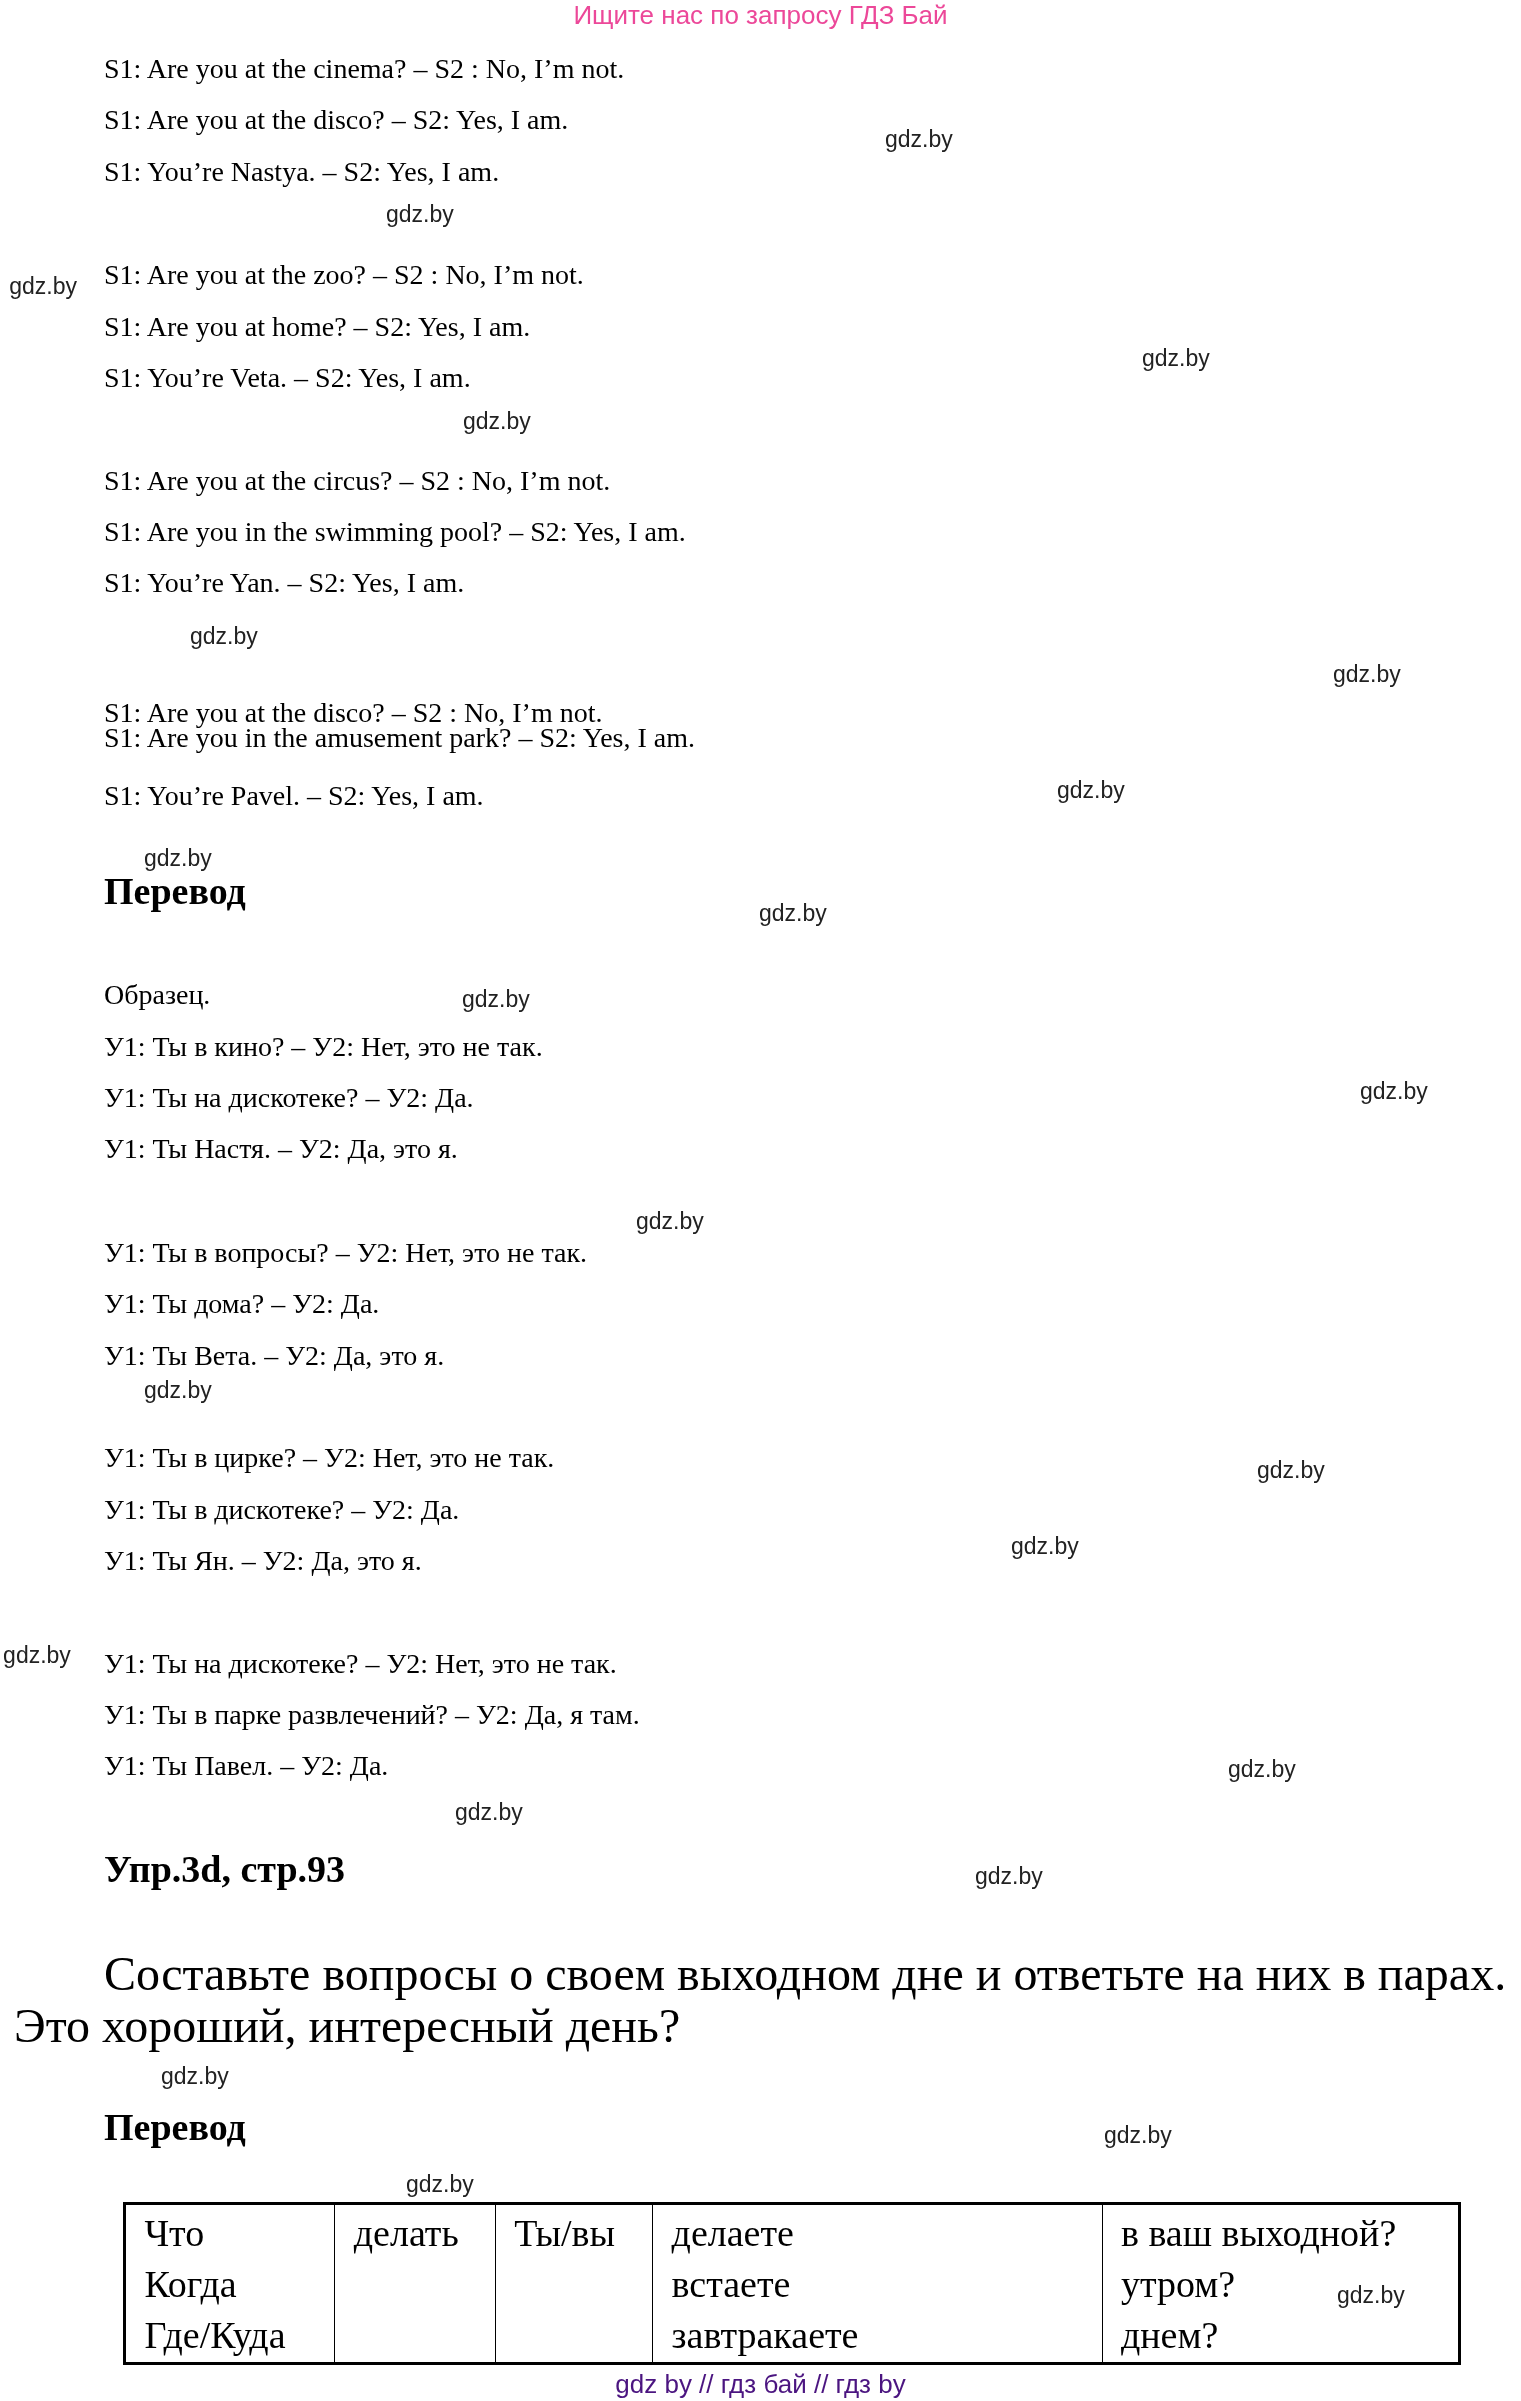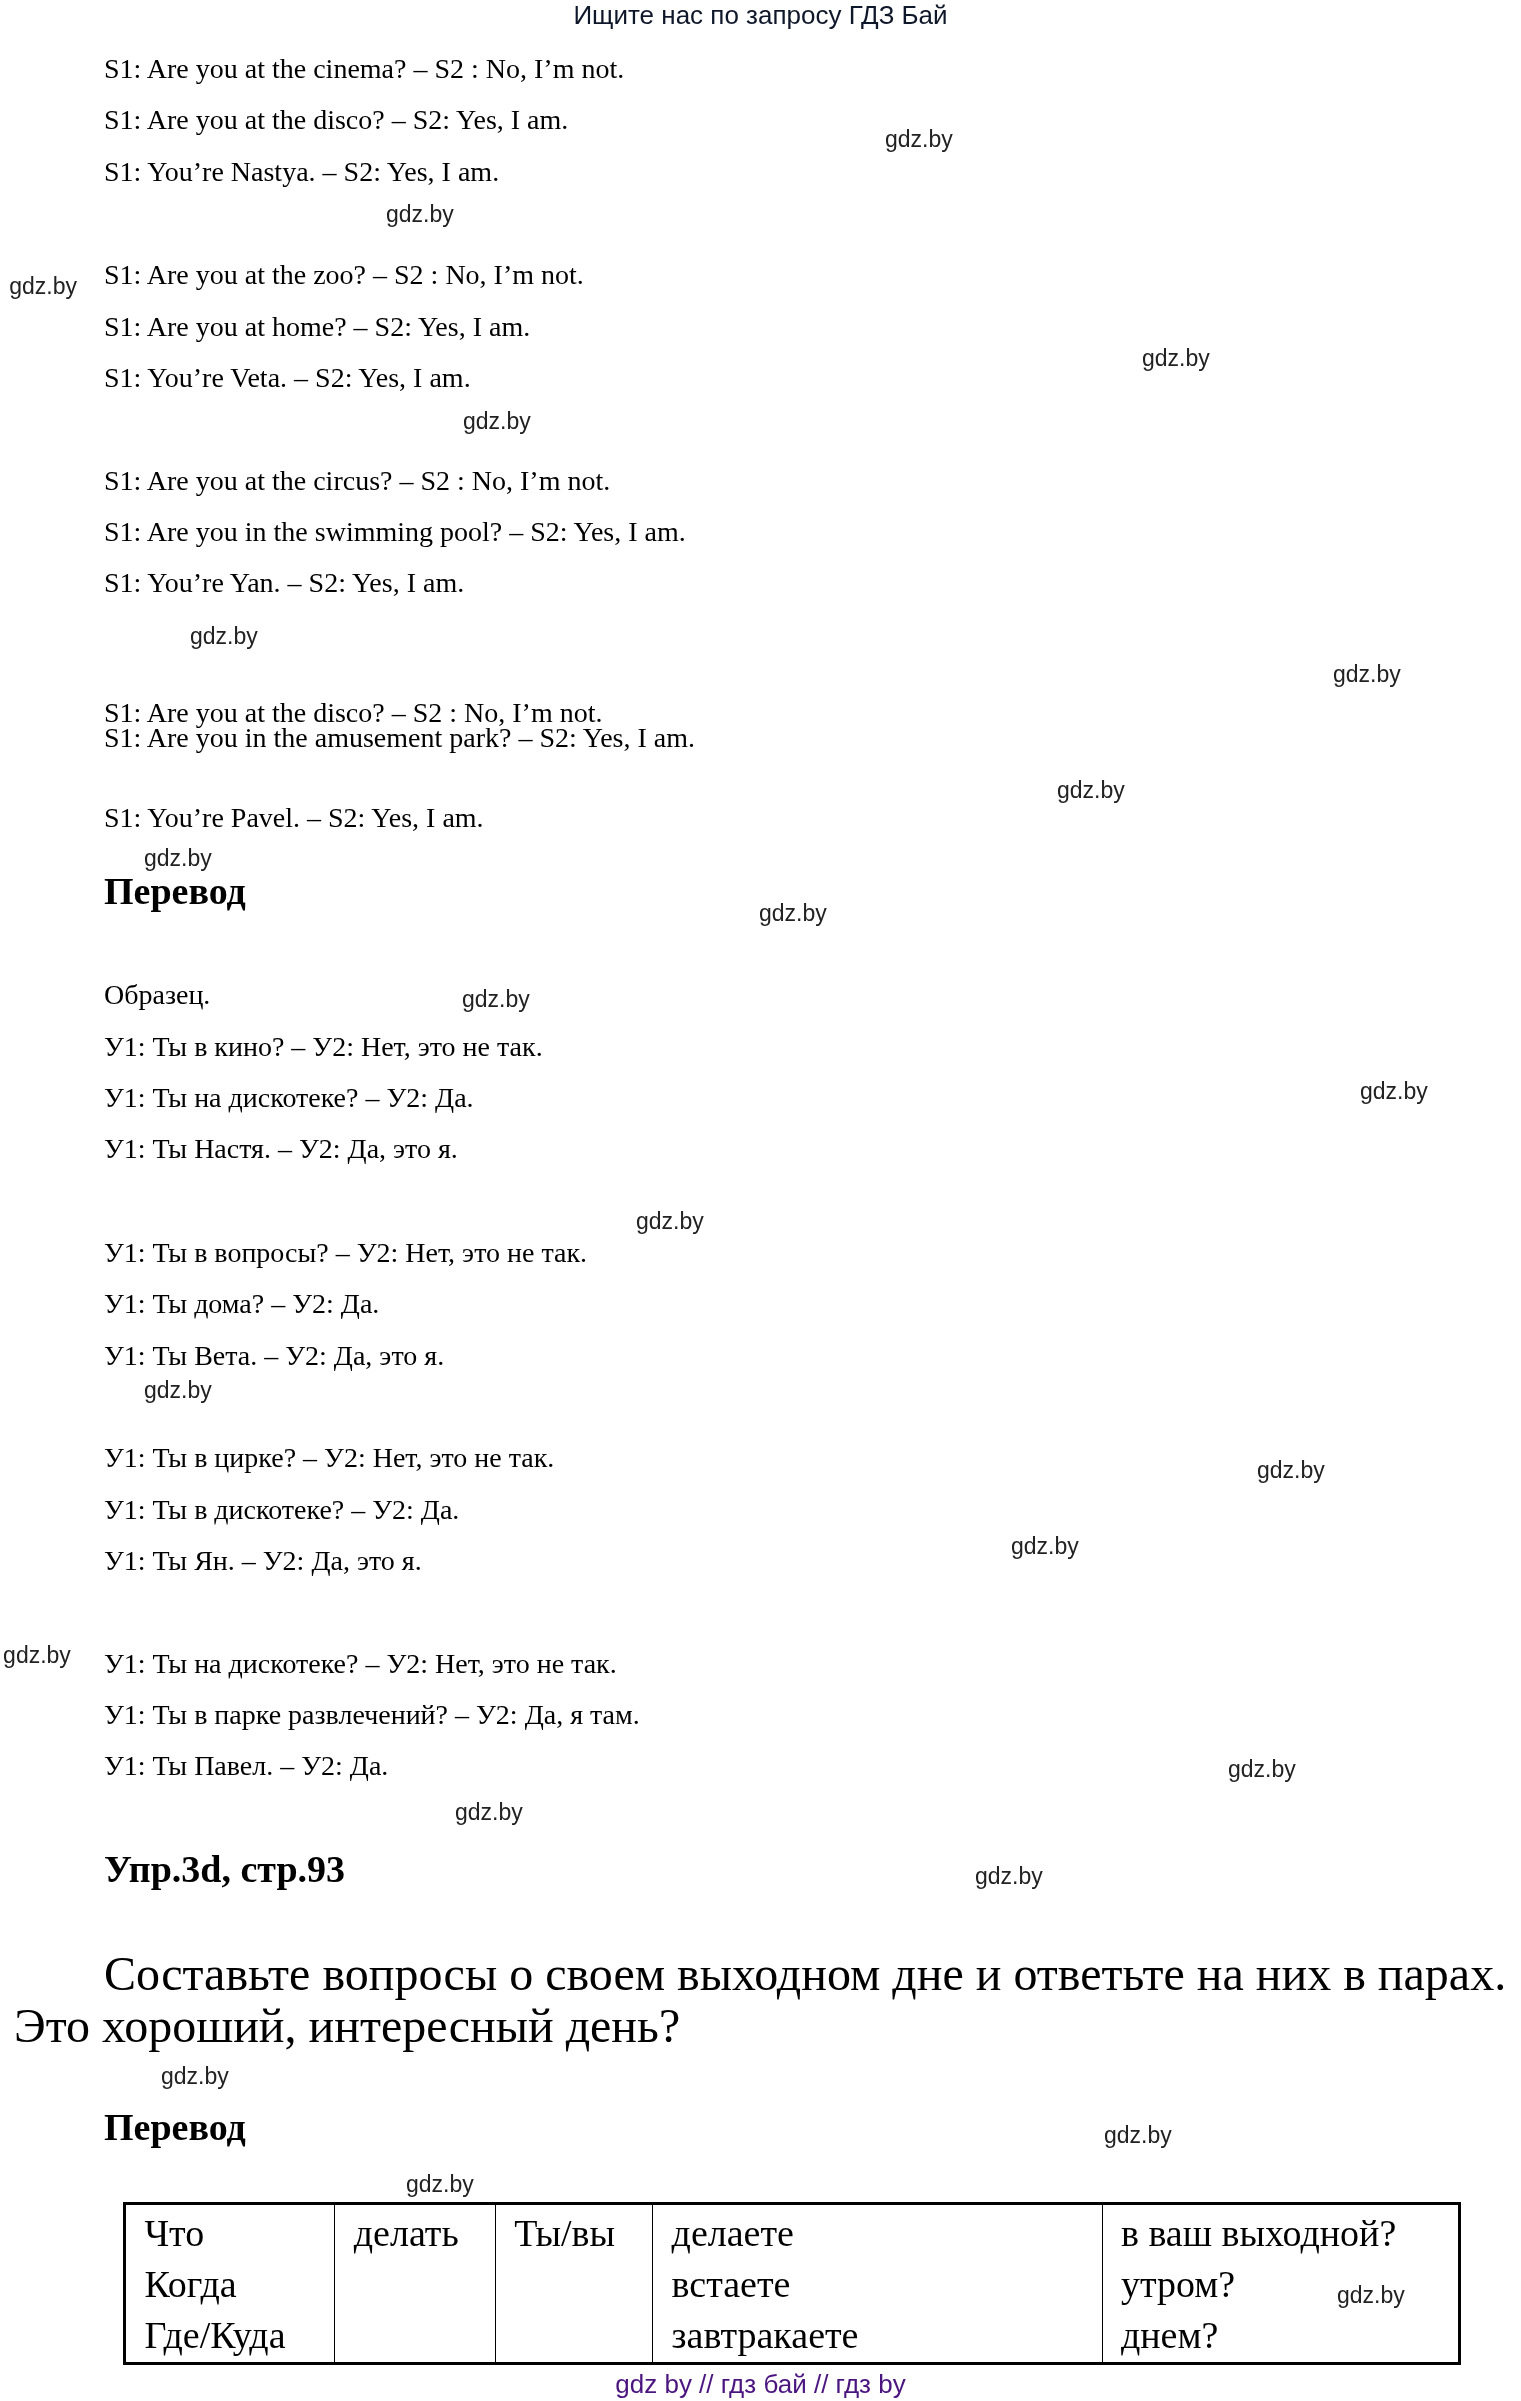--- a/index.html
+++ b/index.html
@@ -1,20 +1,20 @@
 <!DOCTYPE html>
 <html style="font-size:12.3px"><head>
 <meta charset="utf-8">
 <style>
   html, body { margin:0; padding:0; background:#ffffff; }
   body { width:1521px; height:2401px; position:relative; overflow:hidden;
          font-family:"Liberation Serif", "DejaVu Serif", serif; color:#000; }
   .abs { position:absolute; white-space:nowrap; }
   .banner-top { left:0; width:1521px; top:0; text-align:center;
-         font-family:"Liberation Sans", sans-serif; font-size:26px; color:#0f172a; line-height:31px; }
+         font-family:"Liberation Sans", sans-serif; font-size:26px; color:#ec4899; line-height:31px; }
   .line { font-size:28px; line-height:51px; left:104px; }
   .wm { font-family:"Liberation Sans", sans-serif; font-size:23px; color:#222; line-height:26px; }
   .h { font-weight:bold; font-size:38px; line-height:51px; }
   .task { font-weight:normal; font-size:48px; line-height:52px; }
   table.grid { position:absolute; left:123px; top:2202px; width:1338px; height:163px;
          border-collapse:collapse; border:3.1px solid #000; }
   table.grid td { border:1.5px solid #000; vertical-align:top; padding:3.1px 17px 0 18.4px;
          font-size:38px; line-height:51px; }
   .footer { left:0; width:1521px; top:2369px; text-align:center;
          font-family:"Liberation Sans", sans-serif; font-size:26px; color:#4b1580; line-height:31px; }
@@ -31,21 +31,21 @@
 <div class="abs line" style="top:249px">S1: Are you at the zoo? – S2 : No, I’m not.</div>
 <div class="abs line" style="top:301px">S1: Are you at home? – S2: Yes, I am.</div>
 <div class="abs line" style="top:352px">S1: You’re Veta. – S2: Yes, I am.</div>
 
 <div class="abs line" style="top:455px">S1: Are you at the circus? – S2 : No, I’m not.</div>
 <div class="abs line" style="top:506px">S1: Are you in the swimming pool? – S2: Yes, I am.</div>
 <div class="abs line" style="top:557px">S1: You’re Yan. – S2: Yes, I am.</div>
 
 <div class="abs line" style="top:687px">S1: Are you at the disco? – S2 : No, I’m not.</div>
 <div class="abs line" style="top:712px">S1: Are you in the amusement park? – S2: Yes, I am.</div>
-<div class="abs line" style="top:792px">S1: You’re Pavel. – S2: Yes, I am.</div>
+<div class="abs line" style="top:770px">S1: You’re Pavel. – S2: Yes, I am.</div>
 
 <div class="abs line h" style="top:866px">Перевод</div>
 
 <div class="abs line" style="top:969px">Образец.</div>
 <div class="abs line" style="top:1021px">У1: Ты в кино? – У2: Нет, это не так.</div>
 <div class="abs line" style="top:1072px">У1: Ты на дискотеке? – У2: Да.</div>
 <div class="abs line" style="top:1123px">У1: Ты Настя. – У2: Да, это я.</div>
 
 <div class="abs line" style="top:1227px">У1: Ты в вопросы? – У2: Нет, это не так.</div>
 <div class="abs line" style="top:1278px">У1: Ты дома? – У2: Да.</div>

